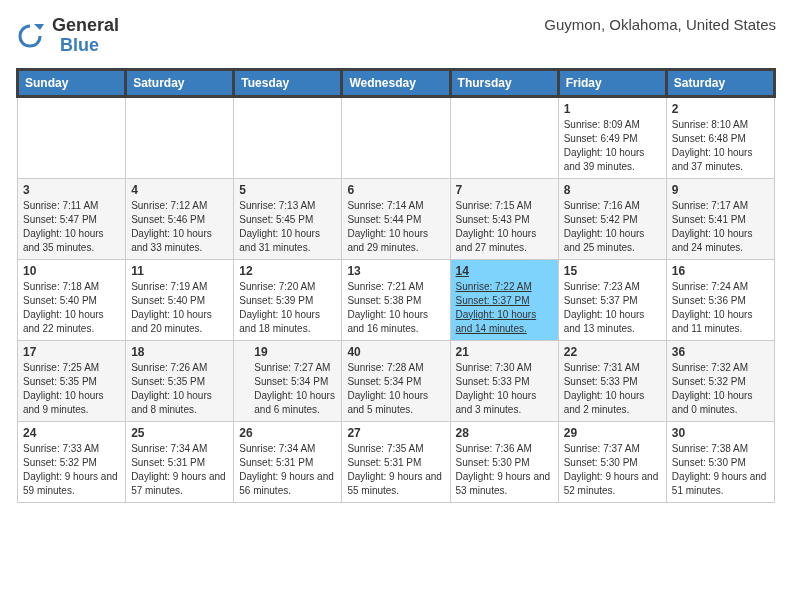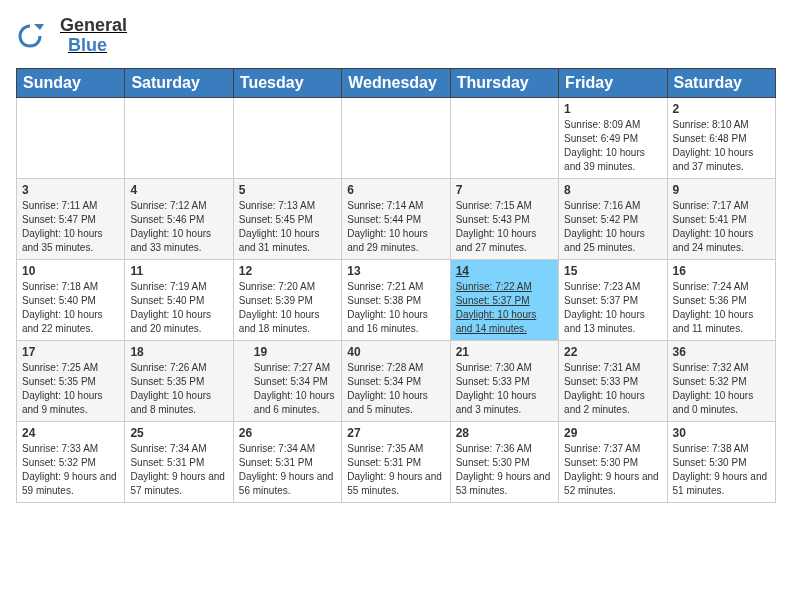--- a/index.html
+++ b/index.html
@@ -12,22 +12,21 @@
     }
     .header {
       display: flex;
       align-items: flex-start;
       justify-content: space-between;
       margin-bottom: 12px;
     }
     .logo {
       display: flex;
       align-items: center;
-      gap: 16px;
-      text-decoration: underline;
+      gap: 8px;
     }
     .logo-text {
       font-size: 18px;
       font-weight: bold;
       line-height: 1.1;
     }
     .logo-general { color: #333; }
     .logo-blue { color: #3a7dbf; margin-left: 8px; }
     .logo-icon {
       width: 28px;
@@ -46,25 +45,25 @@
       color: #444;
     }
     .calendar {
       width: 100%;
       border-collapse: collapse;
       border: 1px solid #ccc;
     }
     .calendar th {
       background: #3a7dbf;
       color: #fff;
-      font-size: 16px;
+      font-size: 12px;
       font-weight: bold;
       padding: 5px 6px;
       text-align: left;
-      border: 1px solid #404040;
+      border: 3px solid #404040;
     }
     .calendar td {
       vertical-align: top;
       border: 1px solid #ccc;
       padding: 4px 5px;
       font-size: 10.5px;
       color: #333;
       width: calc(100% / 7);
       height: 80px;
       background: #fff;
@@ -98,20 +97,21 @@
     <svg class="logo-icon" viewBox="0 0 28 28">
       <path d="M14 4 C8 4 4 9 4 14 C4 20 8 24 14 24 C20 24 24 20 24 14" fill="none" stroke="#3a7dbf" stroke-width="3"></path>
       <path d="M18 2 L24 8 L28 2 Z" fill="#3a7dbf"></path>
     </svg>
     <div class="logo-text">
       <div class="logo-general">General</div>
       <div class="logo-blue">Blue</div>
     </div>
   </div>
   <div class="title-block">
+    <div class="location">Guymon, Oklahoma, United States</div>
   </div>
 </div>
 
 <table class="calendar">
   <thead>
     <tr>
     <th>Sunday</th>
         <th>Saturday</th>
         <th>Tuesday</th>
         <th>Wednesday</th>

